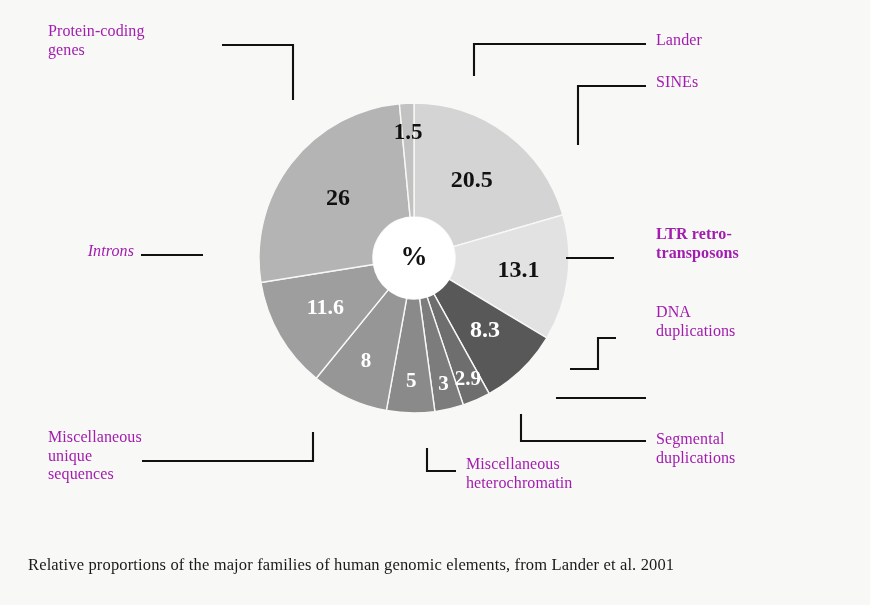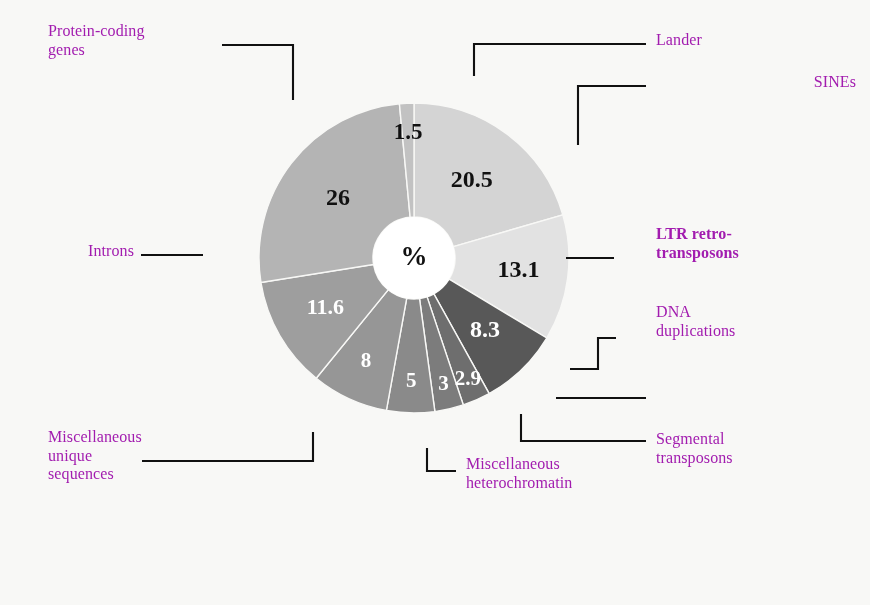--- a/index.html
+++ b/index.html
@@ -54,20 +54,21 @@
     position: absolute;
     font-family: "Liberation Serif", "DejaVu Serif", serif;
     font-size: 16px;
     line-height: 1.16;
     color: #a21caf;
     white-space: pre-line;
     letter-spacing: 0.1px;
   }
   .callout-label.align-right {
     text-align: right;
+    font-style: italic;
   }
   .callout-label.align-left {
     text-align: left;
   }
   #caption {
     position: absolute;
     left: 28px;
     top: 555px;
     width: 814px;
     font-family: "Liberation Serif", "DejaVu Serif", serif;
@@ -119,35 +120,36 @@
     <path class="callout-line" d="M 456 471 L 427 471 L 427 448"></path>
     <path class="callout-line" d="M 142 461 L 313 461 L 313 432"></path>
     <path class="callout-line" d="M 141 255 L 203 255"></path>
   </svg>
 
   <div class="callout-label align-left" style="left:48px; top:22px; width:180px;">Protein-coding
 genes</div>
 
   <div class="callout-label align-left" style="left:656px; top:31px; width:200px;">Lander</div>
 
-  <div class="callout-label align-left" style="left:656px; top:73px; width:200px;text-align:right;">SINEs</div>
+  <div class="callout-label align-left" style="left:656px; top:73px; width:200px;">SINEs</div>
 
   <div class="callout-label align-left" style="left:656px; top:225px; width:206px;font-weight:bold;">LTR retro-
 transposons</div>
 
   <div class="callout-label align-left" style="left:656px; top:303px; width:206px;">DNA
 duplications</div>
 
 
   <div class="callout-label align-left" style="left:656px; top:430px; width:212px;">Segmental
-transposons</div>
+duplications</div>
 
   <div class="callout-label align-left" style="left:466px; top:455px; width:200px;">Miscellaneous
 heterochromatin</div>
 
   <div class="callout-label align-left" style="left:48px; top:428px; width:190px;">Miscellaneous
 unique
 sequences</div>
 
   <div class="callout-label align-right" style="left:20px; top:242px; width:114px;">Introns</div>
 
+  <div id="caption">Relative proportions of the major families of human genomic elements, from Lander et al. 2001</div>
 
 </div>
 
 </body></html>

